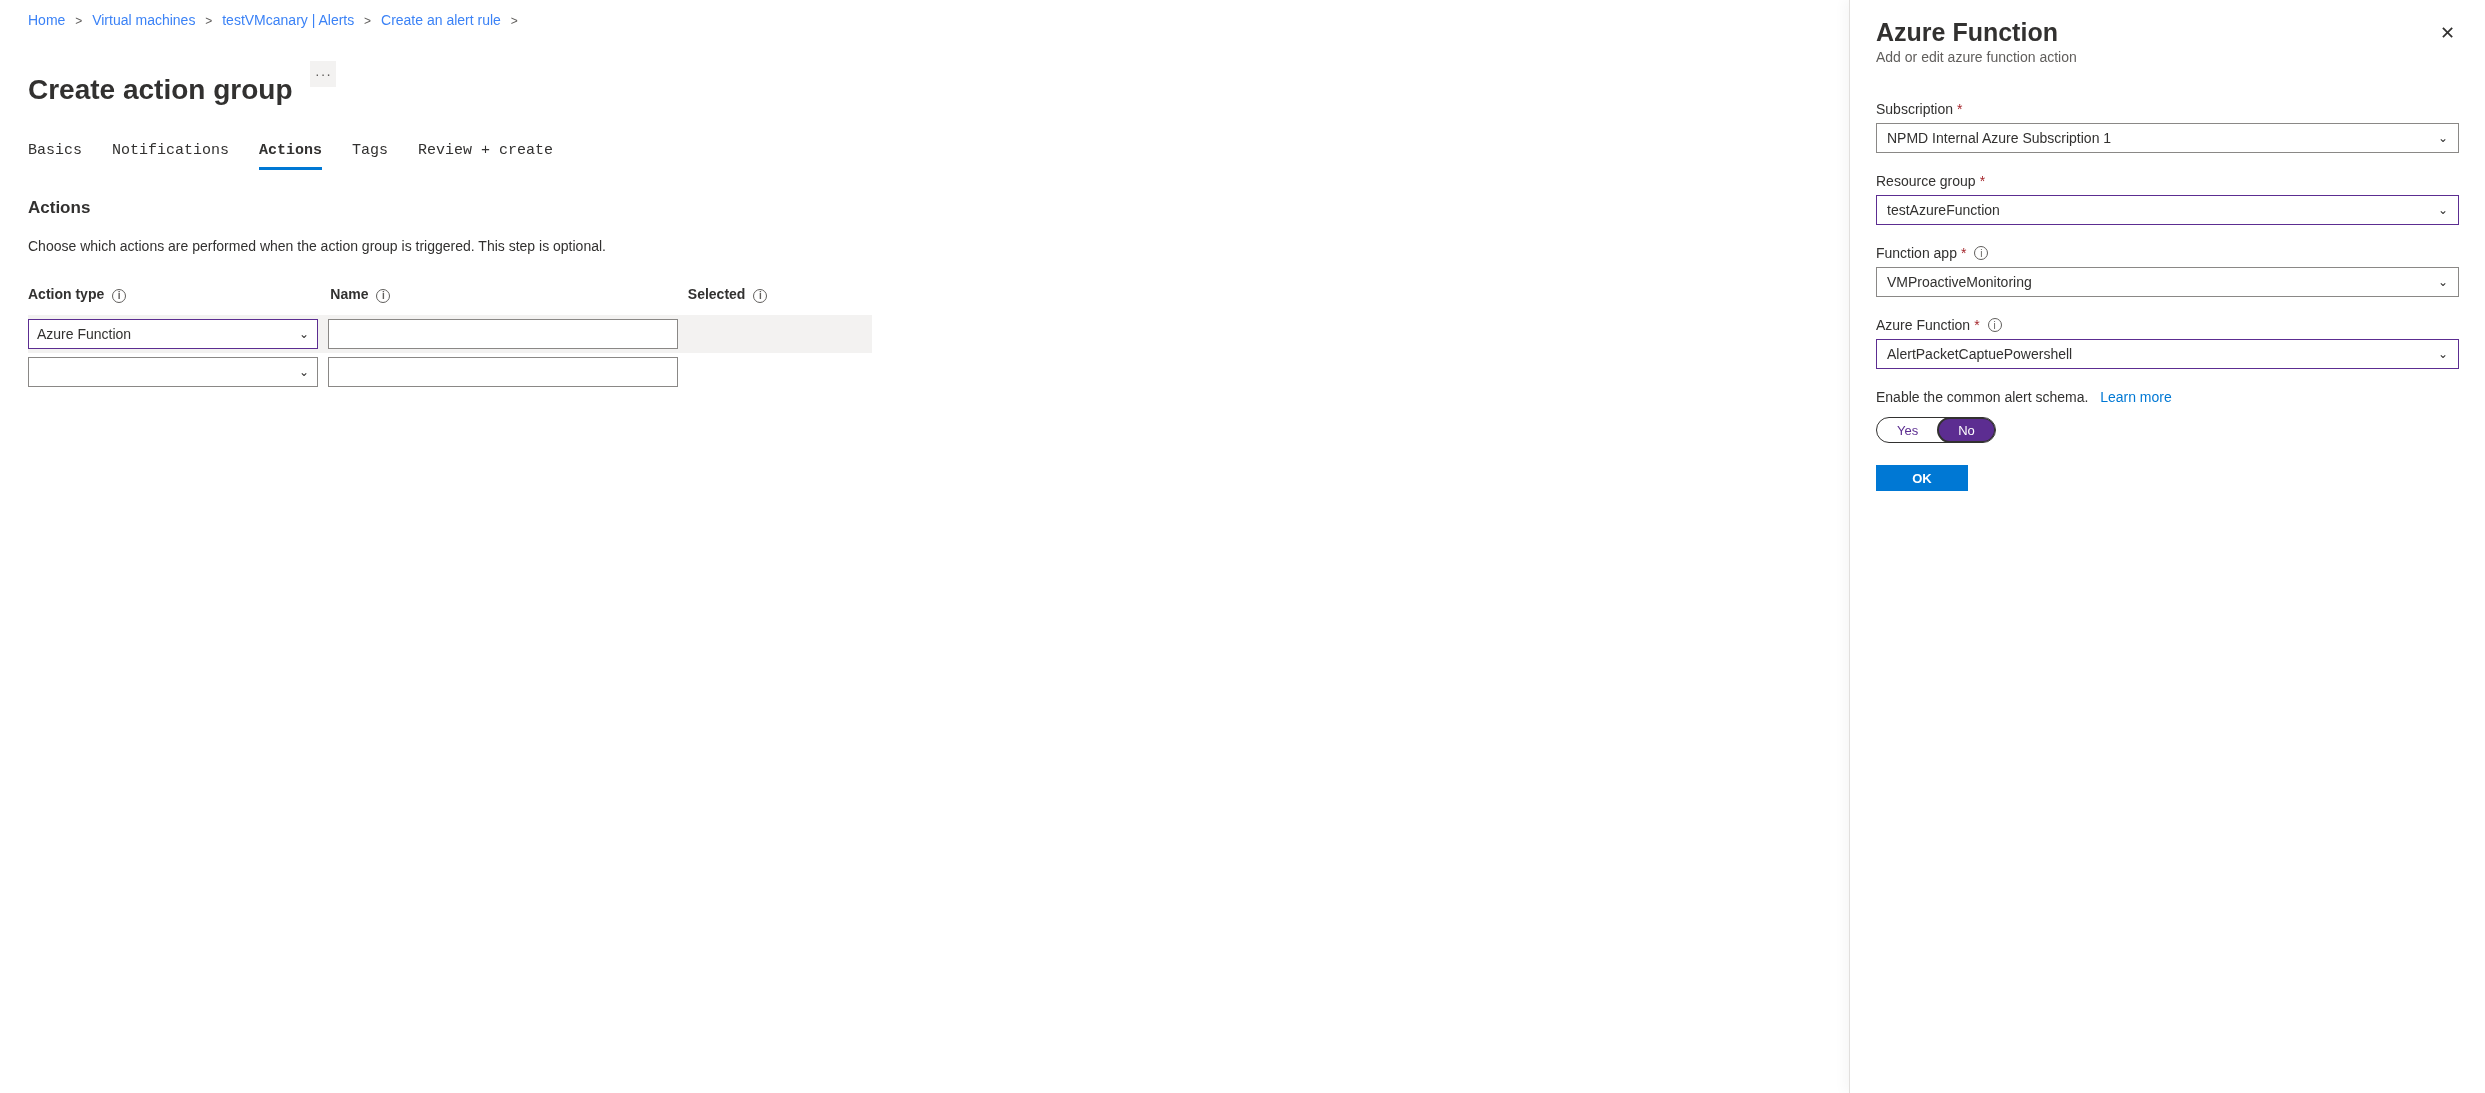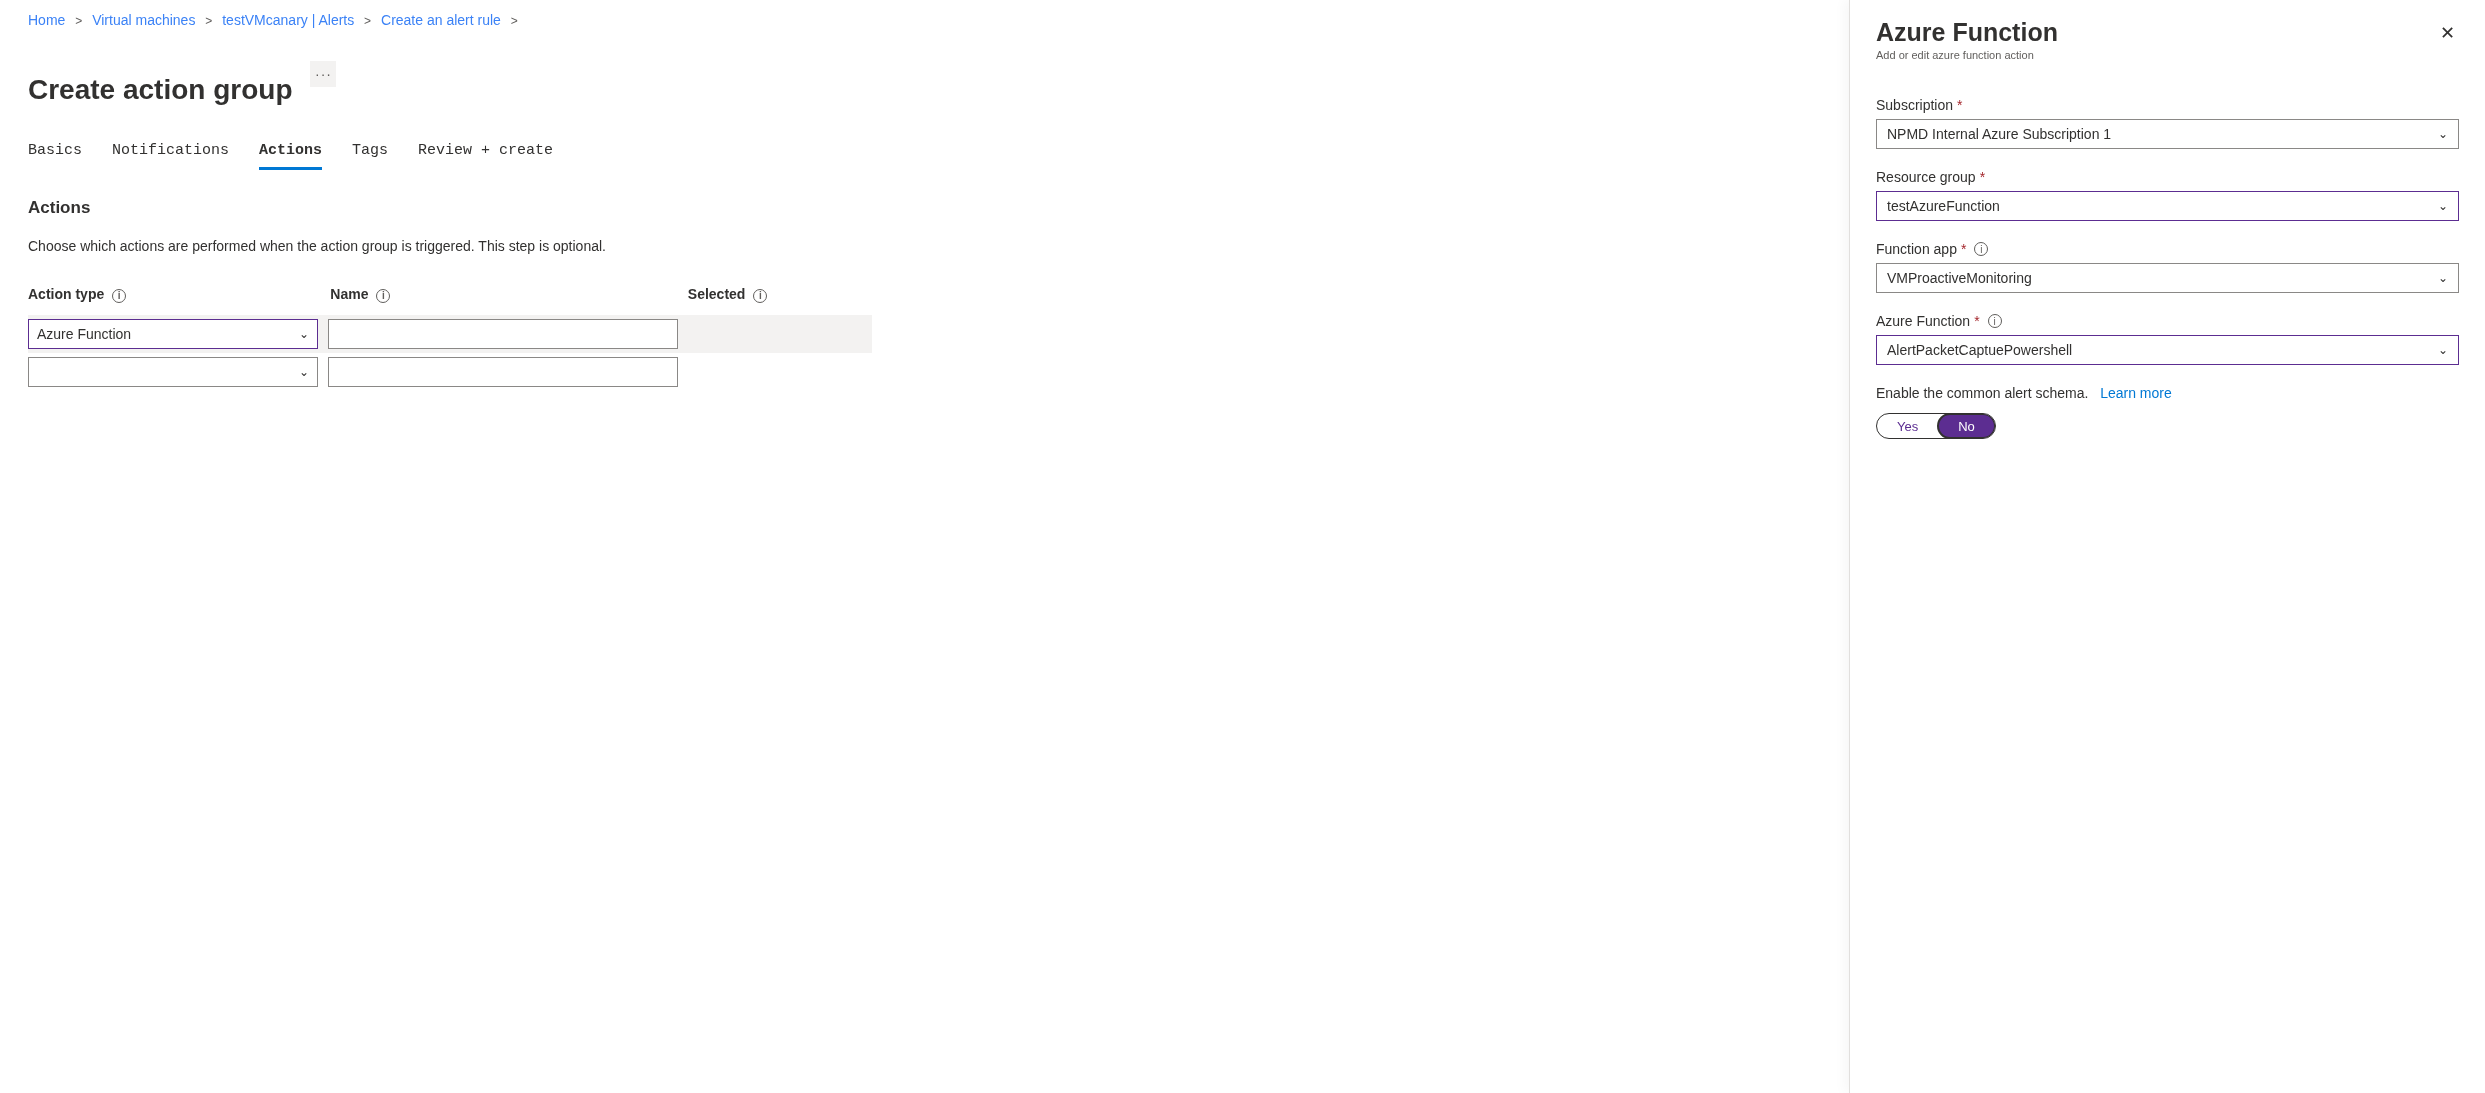--- a/index.html
+++ b/index.html
@@ -30,21 +30,21 @@
 .table-row { display:flex; gap:10px; padding:4px 0; align-items:center; }
 .table-row.highlight { background:#f3f2f1; }
 .dropdown { width:290px; height:30px; border:1px solid #8a8886; padding:0 8px; display:flex; align-items:center; justify-content:space-between; background:#fff; font-size:14px; cursor:pointer; }
 .dropdown.focused { border:1px solid #5c2d91; }
 .text-input { width:350px; height:30px; border:1px solid #8a8886; padding:0 8px; font-size:14px; outline:none; }
 .chev { font-size:12px; }
 
 .side-panel { position:absolute; top:0; right:0; width:636px; height:1093px; background:#fff; border-left:1px solid #e1dfdd; padding:18px 26px; box-shadow:-4px 0 12px rgba(0,0,0,0.04); }
 .panel-header { display:flex; justify-content:space-between; align-items:flex-start; }
 .panel-title { font-size:25px; font-weight:600; }
-.panel-sub { font-size:11px; color:#605e5c; margin-top:2px; margin-bottom:36px; }
+.panel-sub { font-size:14px; color:#605e5c; margin-top:2px; margin-bottom:36px; }
 .close-x { font-size:18px; color:#323130; cursor:pointer; padding:4px; }
 
 .field { margin-bottom: 20px; }
 .field-label { font-size:14px; margin-bottom:6px; display:flex; align-items:center; }
 .req { color:#a4262c; margin-left:4px; }
 .panel-dropdown { width:100%; height:30px; border:1px solid #8a8886; display:flex; align-items:center; justify-content:space-between; padding:0 10px; font-size:14px; cursor:pointer; background:#fff; }
 .panel-dropdown.purple { border:1px solid #5c2d91; }
 
 .schema-row { font-size:14px; margin-top:18px; margin-bottom:12px; }
 .schema-row a { color:#0078d4; text-decoration:none; }
@@ -177,13 +177,16 @@
 
   <div class="schema-row">
     <span>Enable the common alert schema.</span>&nbsp;&nbsp;
     <a href="#">Learn more</a>
   </div>
   <div class="toggle">
     <div class="toggle-opt yes">Yes</div>
     <div class="toggle-opt no">No</div>
   </div>
 
+  <div>
+    <button class="ok-btn">OK</button>
+  </div>
 </div>
 
 </body></html>

